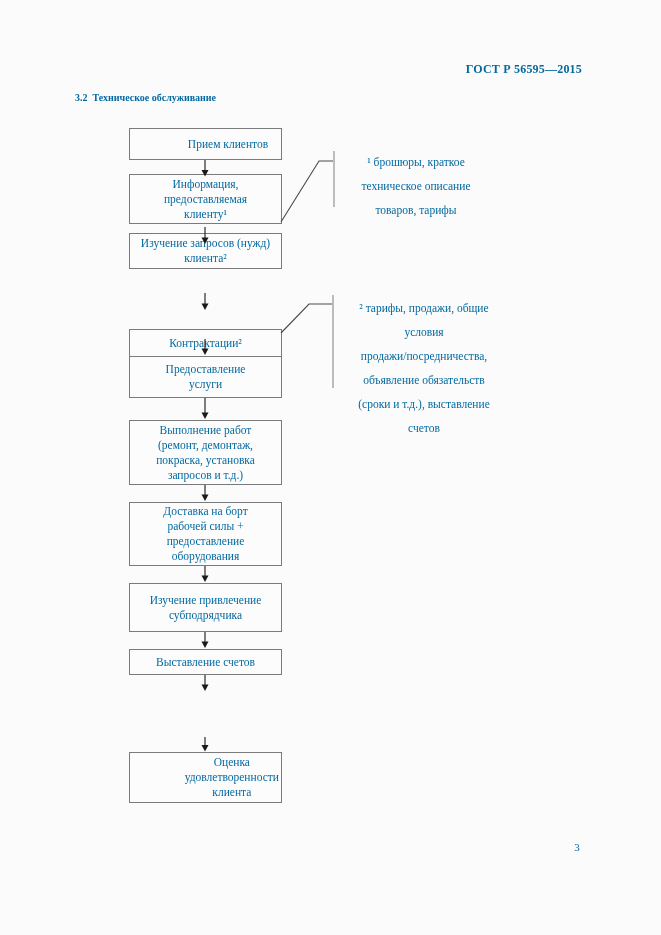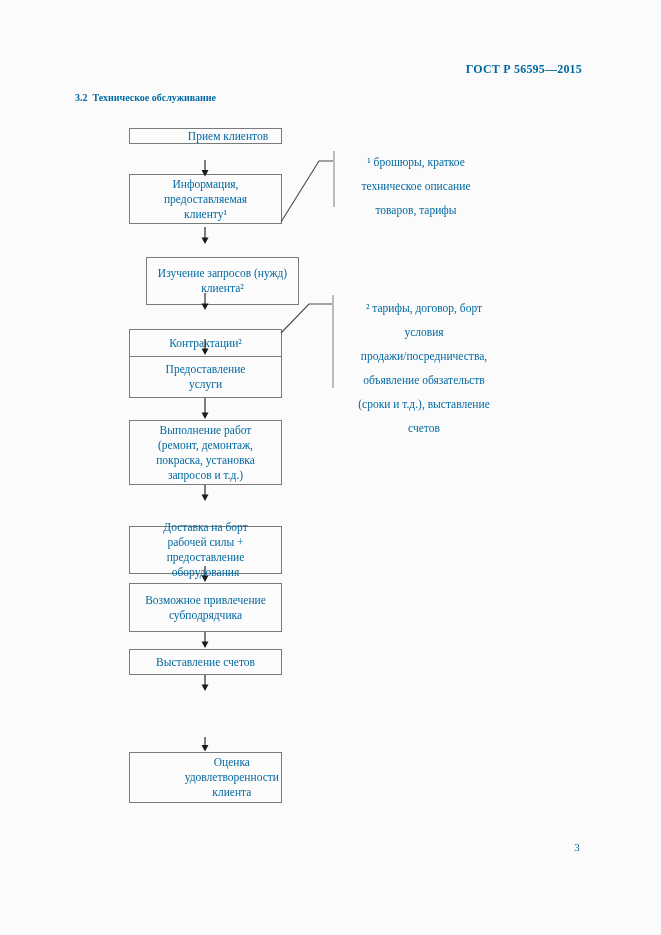--- a/index.html
+++ b/index.html
@@ -61,68 +61,68 @@
 </style>
 </head>
 <body>
 
 <div class="page">
 
   <div class="doc-header">ГОСТ Р 56595—2015</div>
 
   <div class="section-title">3.2  Техническое обслуживание</div>
 
-  <div class="fbox" style="top:128px;height:16px;padding-left:45px;">
+  <div class="fbox" style="top:128px;height:32px;padding-left:45px;">
     <span class="fbox-label">Прием клиентов</span>
   </div>
   <div class="fbox" style="top:174px;height:50px;">
     <span class="fbox-label">Информация,
 предоставляемая
 клиенту¹</span>
   </div>
-  <div class="fbox" style="top:257px;height:48px;margin-left:17px;">
+  <div class="fbox" style="top:233px;height:36px;">
     <span class="fbox-label">Изучение запросов (нужд)
 клиента²</span>
   </div>
   <div class="fbox" style="top:311px;height:28px;margin-top:18px;">
     <span class="fbox-label">Контрактации²</span>
   </div>
   <div class="fbox" style="top:356px;height:42px;">
     <span class="fbox-label">Предоставление
 услуги</span>
   </div>
   <div class="fbox" style="top:420px;height:65px;">
     <span class="fbox-label">Выполнение работ
 (ремонт, демонтаж,
 покраска, установка
 запросов и т.д.)</span>
   </div>
-  <div class="fbox" style="top:502px;height:48px;margin-top:24px;">
+  <div class="fbox" style="top:502px;height:64px;">
     <span class="fbox-label">Доставка на борт
 рабочей силы +
 предоставление
 оборудования</span>
   </div>
   <div class="fbox" style="top:583px;height:49px;">
-    <span class="fbox-label">Возможное привлечение
+    <span class="fbox-label">Изучение привлечение
 субподрядчика</span>
   </div>
   <div class="fbox" style="top:649px;height:26px;">
     <span class="fbox-label">Выставление счетов</span>
   </div>
   <div class="fbox" style="top:752px;height:51px;justify-content:flex-end;">
     <span class="fbox-label">Оценка
 удовлетворенности
 клиента</span>
   </div>
 
   <div class="annot annot-1">¹ брошюры, краткое
 техническое описание
 товаров, тарифы</div>
-  <div class="annot annot-2">² тарифы, договор, борт
+  <div class="annot annot-2">² тарифы, продажи, общие
 условия
 продажи/посредничества,
 объявление обязательств
 (сроки и т.д.), выставление
 счетов</div>
 
   <svg class="connector-layer" width="661" height="935" viewBox="0 0 661 935">
 
     <g>
       <line x1="205" y1="160" x2="205" y2="171" stroke="#2a2a2a" stroke-width="1.2"></line>

